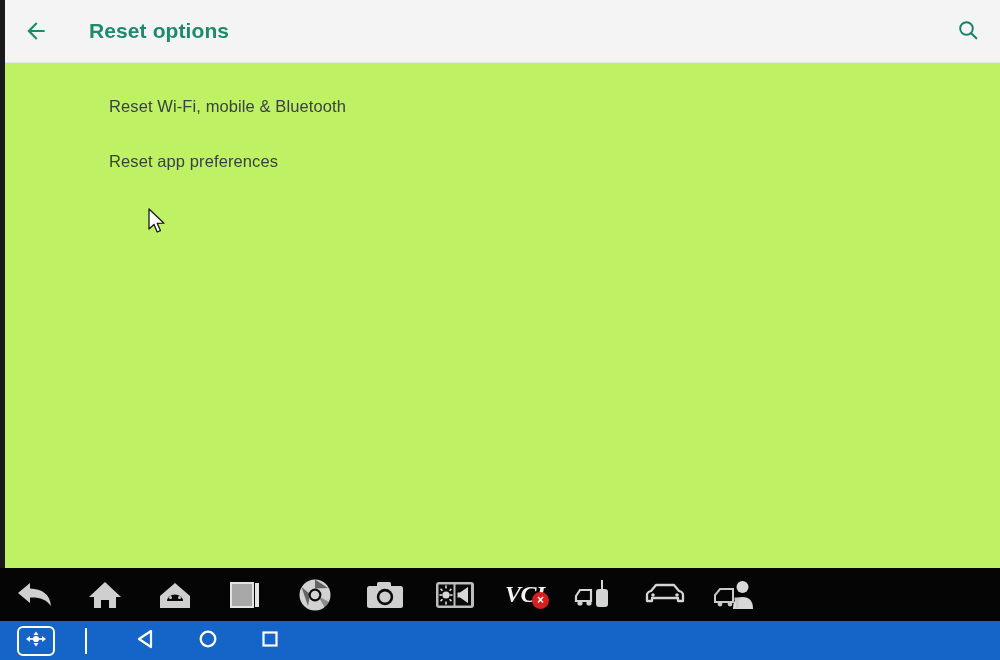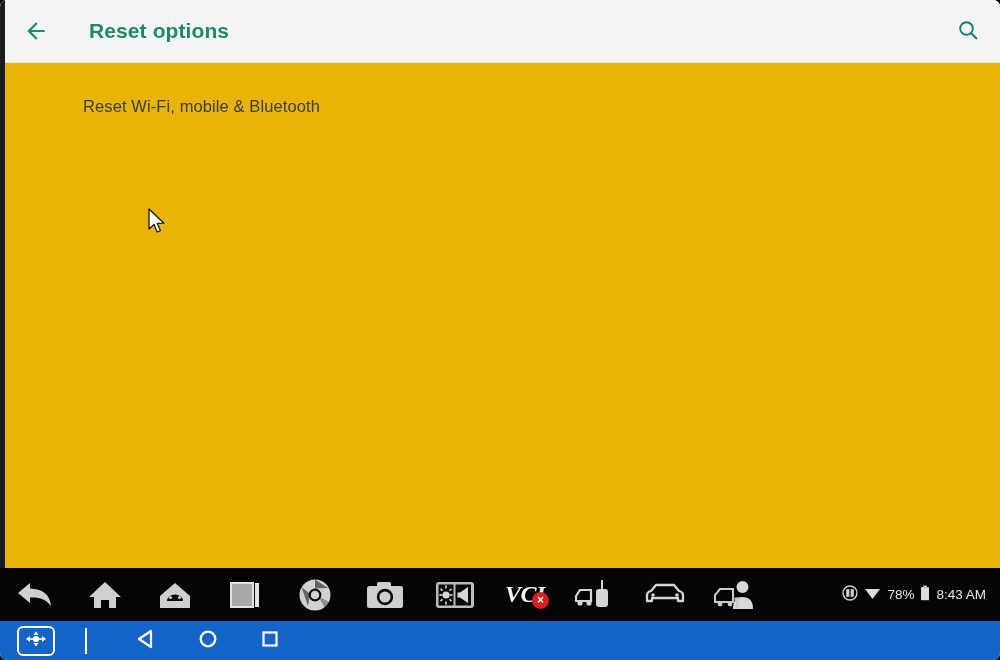--- a/index.html
+++ b/index.html
@@ -9,21 +9,20 @@
   }
   body {
     font-family: "Liberation Sans", sans-serif;
   }
   #screen {
     position: relative;
     width: 1000px;
     height: 660px;
     overflow: hidden;
     background: #fdfdfd;
-    border-radius: 7px;
   }
 
   
   #app-area {
     position: absolute;
     left: 0; top: 0;
     width: 1000px;
     height: 568px;
     background: #fcfcfc;
     border-left: 5px solid #1a1a1a;
@@ -66,23 +65,24 @@
     height: 36px;
     display: flex;
     align-items: center;
     justify-content: center;
     cursor: pointer;
   }
 
   
   #options-list {
     padding-top: 16px;
-    background: #eab308;
+    background: #bef264;
     height: 505px;
     box-sizing: border-box;
+    padding-left: 26px;
   }
   .option-row {
     height: 55px;
     display: flex;
     align-items: center;
     padding-left: 78px;
     cursor: pointer;
   }
   .option-label {
     font-size: 16.5px;
@@ -235,20 +235,23 @@
             <line x1="15.2" y1="15.2" x2="20.3" y2="20.3" stroke="#13826a" stroke-width="2.1" stroke-linecap="round"></line>
           </svg>
         </span>
       </div>
     </div>
 
     <div id="options-list">
       <div class="option-row">
         <span class="option-label">Reset Wi-Fi, mobile &amp; Bluetooth</span>
       </div>
+      <div class="option-row">
+        <span class="option-label">Reset app preferences</span>
+      </div>
     </div>
 
     <div id="mouse-cursor">
       <svg width="20" height="28" viewBox="0 0 20 28">
         <path d="M1 1 L1 21 L6 16.5 L9.2 24 L12.4 22.6 L9.3 15.4 L16 15.2 Z" fill="#ffffff" stroke="#1a1a1a" stroke-width="1.3" stroke-linejoin="round"></path>
       </svg>
     </div>
   </div>
 
   <div id="device-toolbar">
@@ -370,42 +373,20 @@
           <circle cx="7" cy="25" r="2.4" fill="#cacaca"></circle>
           <circle cx="17" cy="25" r="2.4" fill="#cacaca"></circle>
           <circle cx="29.5" cy="8" r="6" fill="#d8d8d8"></circle>
           <path d="M20 30 Q20 18 29.5 18 Q40 18 40 30 Z" fill="#d8d8d8"></path>
           <rect x="23" y="20" width="2.4" height="9" fill="#cacaca"></rect>
           <rect x="21.5" y="18.5" width="5.4" height="3" fill="#cacaca"></rect>
         </svg>
       </span>
     </div>
 
-    <div id="status-cluster">
-      <span>
-        <svg width="16" height="16" viewBox="0 0 16 16">
-          <circle cx="8" cy="8" r="7" fill="none" stroke="#d0d0d0" stroke-width="1.4"></circle>
-          <rect x="4.2" y="4.2" width="7.6" height="7.6" fill="#d0d0d0"></rect>
-          <rect x="7.3" y="4.2" width="1.4" height="7.6" fill="#111"></rect>
-        </svg>
-      </span>
-      <span>
-        <svg width="17" height="14" viewBox="0 0 17 14">
-          <path d="M1 3 L16 3 L8.5 13 Z" fill="#dcdcdc"></path>
-        </svg>
-      </span>
-      <span class="status-text">78%</span>
-      <span>
-        <svg width="10" height="16" viewBox="0 0 10 16">
-          <rect x="3.2" y="0.6" width="3.6" height="1.6" fill="#dcdcdc"></rect>
-          <rect x="1" y="2.2" width="8" height="13" fill="#dcdcdc"></rect>
-        </svg>
-      </span>
-      <span class="status-text">8:43 AM</span>
-    </div>
   </div>
 
   <div id="nav-bar">
     <div id="nav-handle-button">
       <span>
         <svg width="22" height="18" viewBox="0 0 22 18">
           <circle cx="11" cy="9" r="3.1" fill="#ffffff"></circle>
           <path d="M1 9 L5 6 L5 12 Z" fill="#ffffff"></path>
           <path d="M21 9 L17 6 L17 12 Z" fill="#ffffff"></path>
           <rect x="4.5" y="8.2" width="13" height="1.6" fill="#ffffff"></rect>

